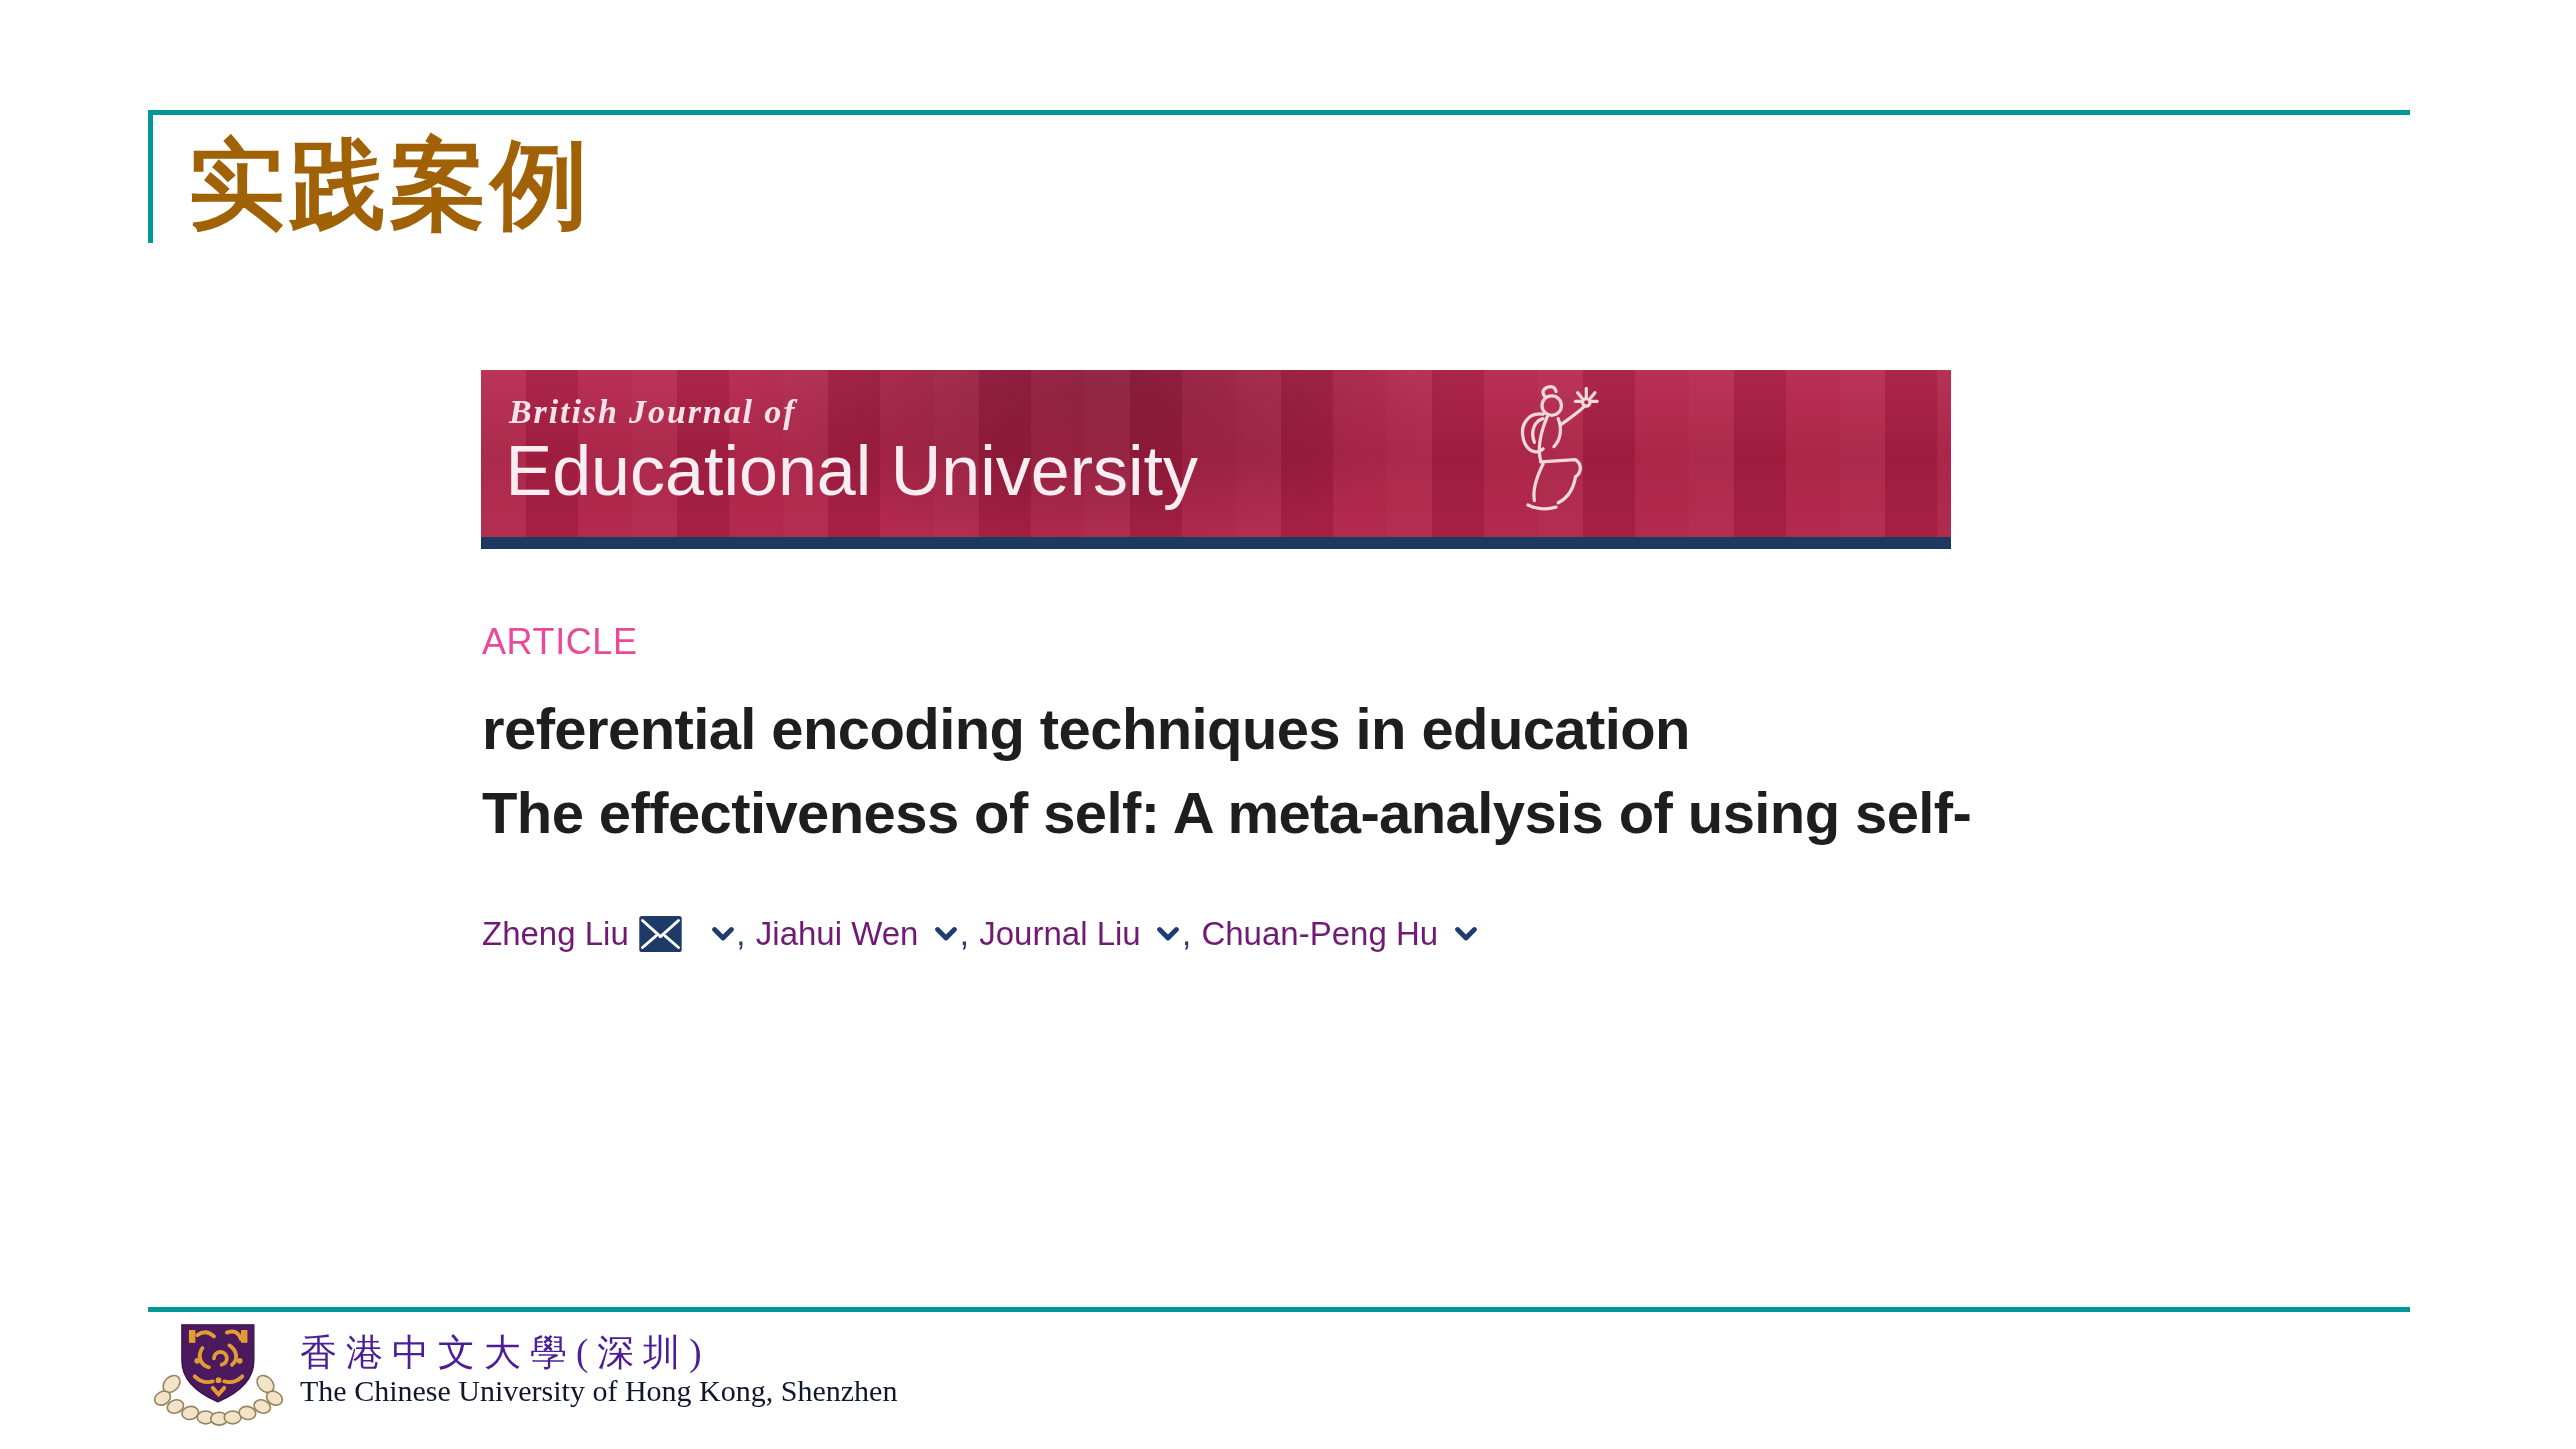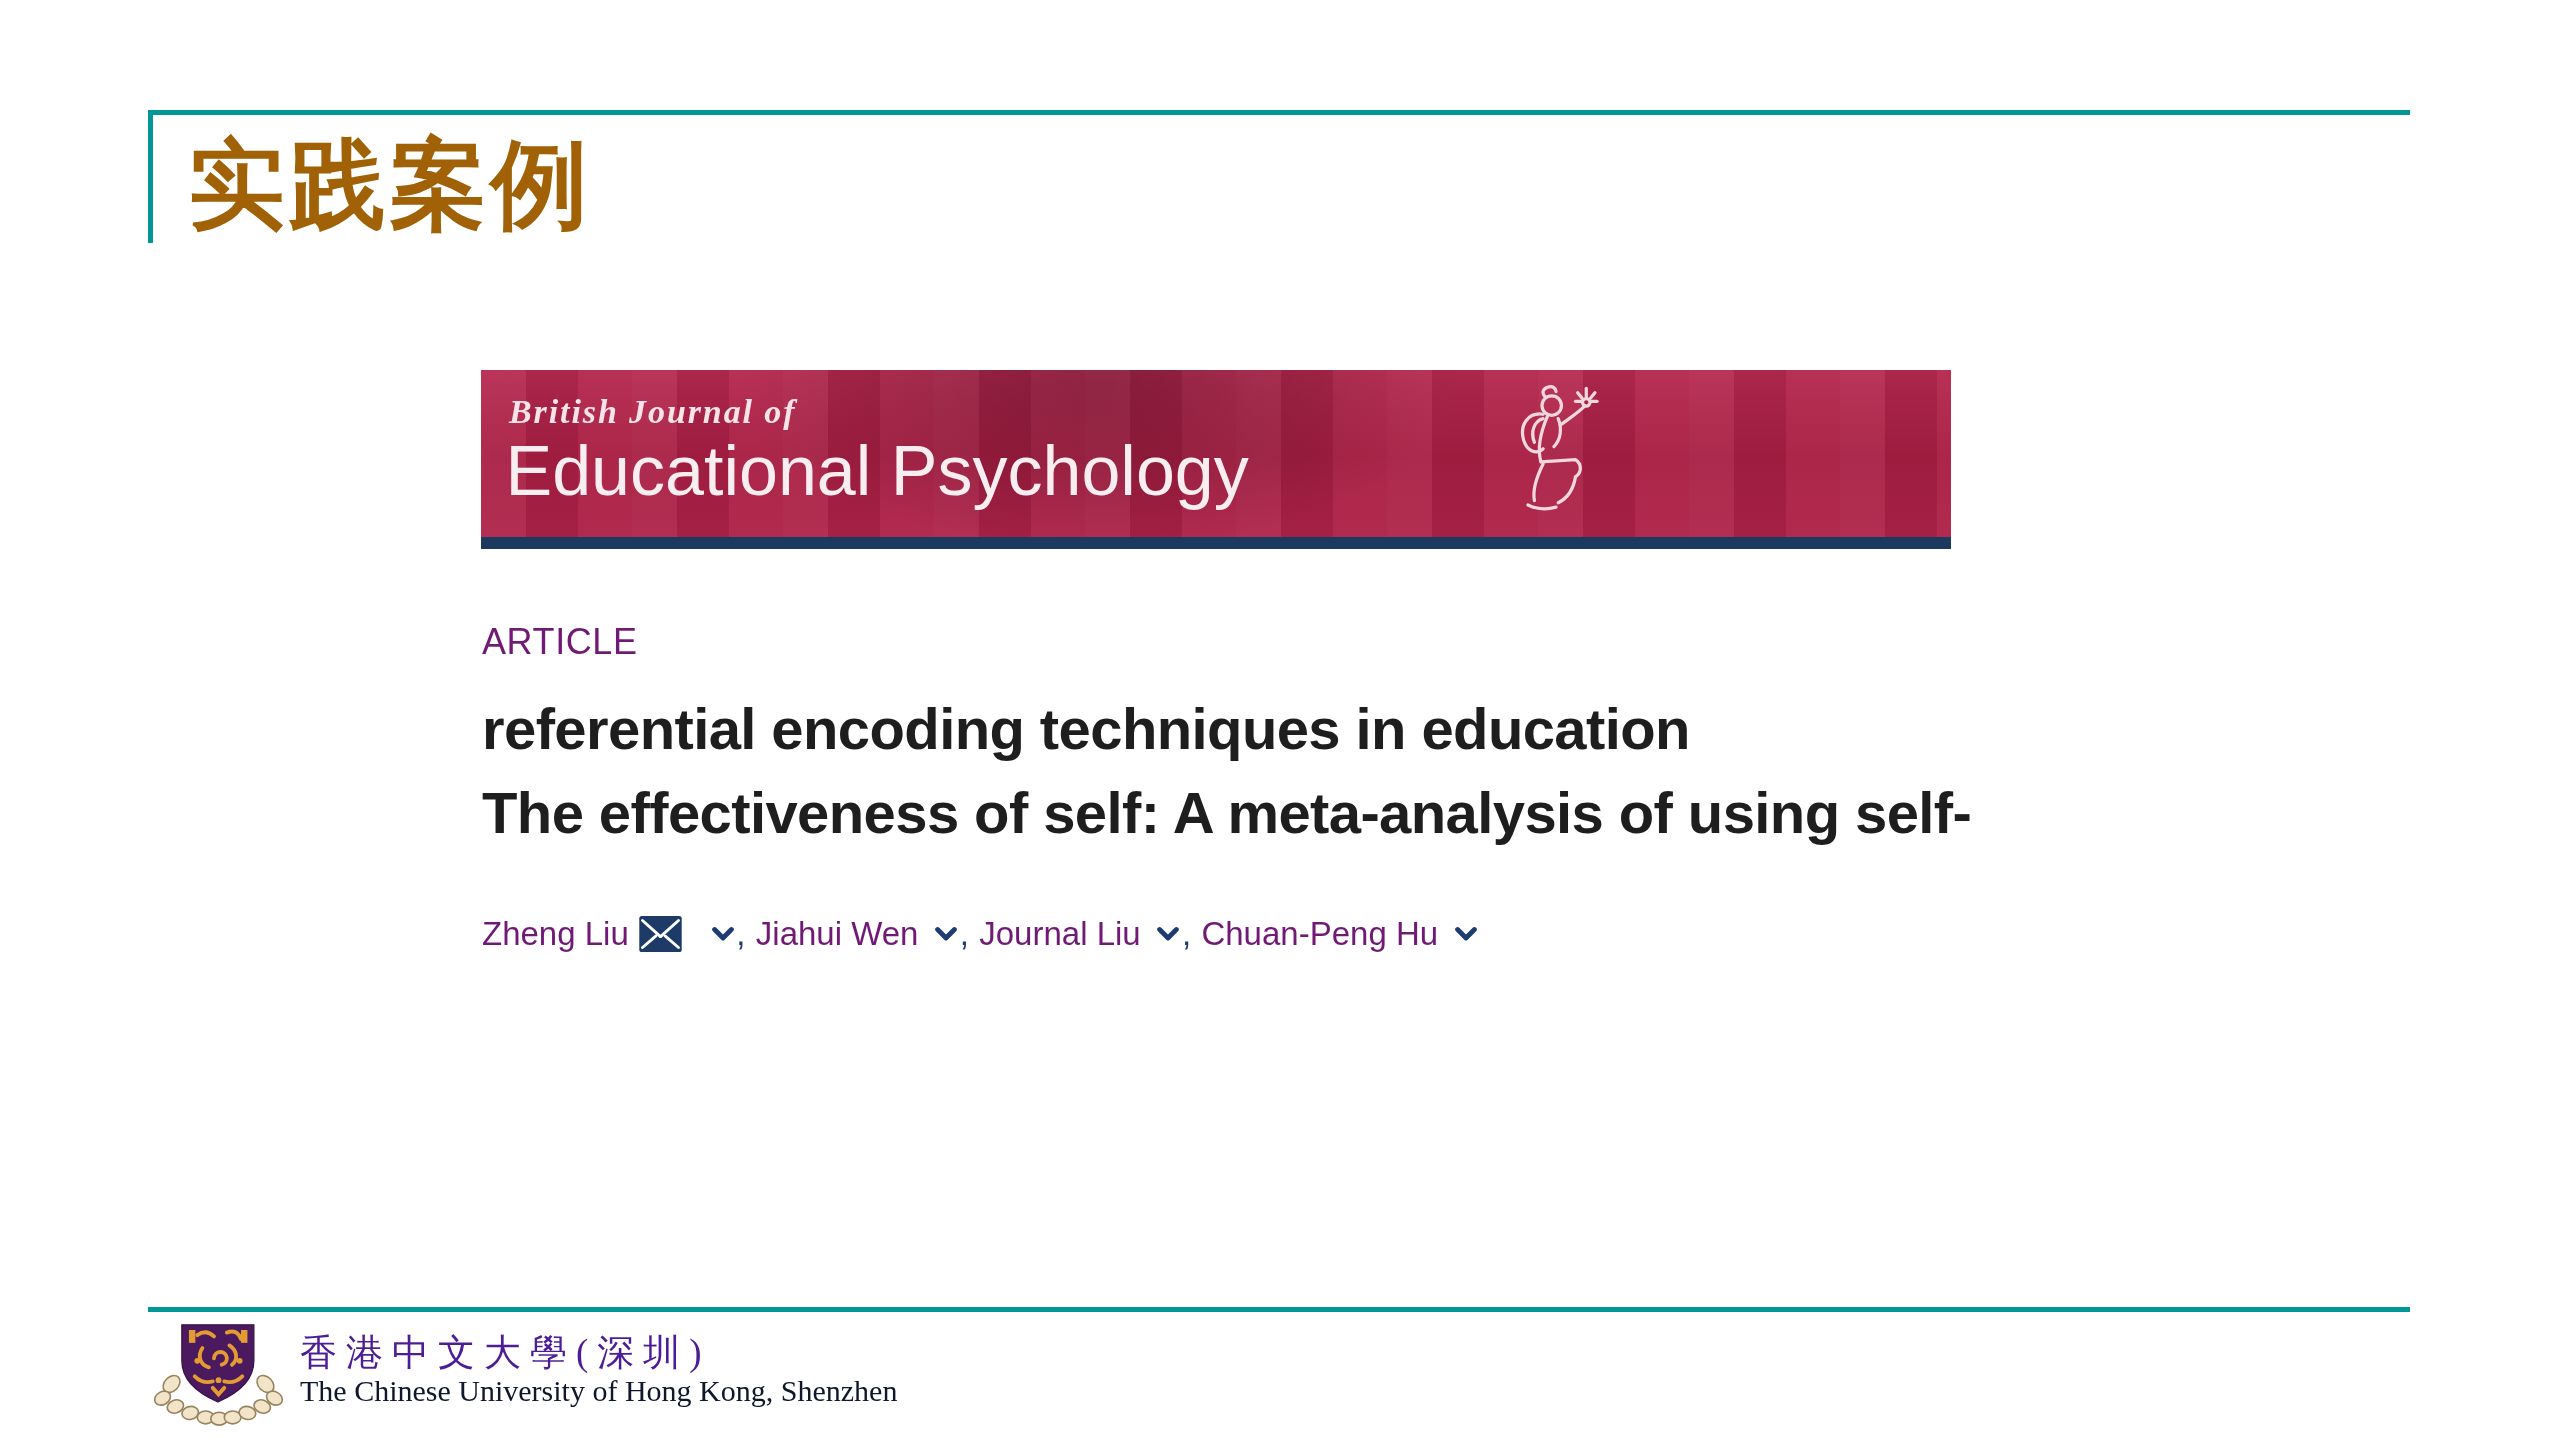--- a/index.html
+++ b/index.html
@@ -43,21 +43,21 @@
   .bps-figure{position:absolute;left:1023px;top:14px;}
   .bps-text{
     position:absolute;left:1146px;top:66px;
     font-size:30px;line-height:35px;color:#f5e6ea;letter-spacing:0.6px;white-space:nowrap;
   }
   .banner-strip{position:absolute;left:0;bottom:0;width:100%;height:11.6px;background:#1c3a60;}
 
   
   .kicker{
     position:absolute;left:482px;top:621px;
-    font-size:36px;color:#701a75;letter-spacing:0.6px;
+    font-size:36px;color:#ec4899;letter-spacing:0.6px;
   }
   .art-title{
     position:absolute;left:482px;top:687px;width:1868px;
     font-size:58px;font-weight:700;color:#1e1e1e;
     line-height:84px;letter-spacing:-0.6px;white-space:nowrap;
   }
   .authors{
     position:absolute;left:482px;top:911px;height:45px;
     display:flex;align-items:center;
     font-size:33px;color:#1d3c6f;white-space:nowrap;
@@ -84,21 +84,21 @@
 <body>
 
 <div class="accent line-top"></div>
 <div class="accent line-left"></div>
 <div class="accent line-bottom"></div>
 
 <div class="slide-title">实践案例</div>
 
 <div class="banner">
   <div class="banner-series">British Journal of</div>
-  <div class="banner-journal">Educational Psychology</div>
+  <div class="banner-journal">Educational University</div>
 
   <svg class="bps-figure" width="103" height="135" viewBox="0 0 95 125" fill="none" stroke="#f2d7df" stroke-width="3" stroke-linecap="round" stroke-linejoin="round">
 
     <g>
       <line x1="76" y1="4" x2="76" y2="12"></line>
       <line x1="68" y1="8" x2="72" y2="13"></line>
       <line x1="84" y1="8" x2="80" y2="13"></line>
       <line x1="66" y1="16" x2="72" y2="16"></line>
       <line x1="86" y1="16" x2="80" y2="16"></line>
       <circle cx="76" cy="17" r="3.5"></circle>

